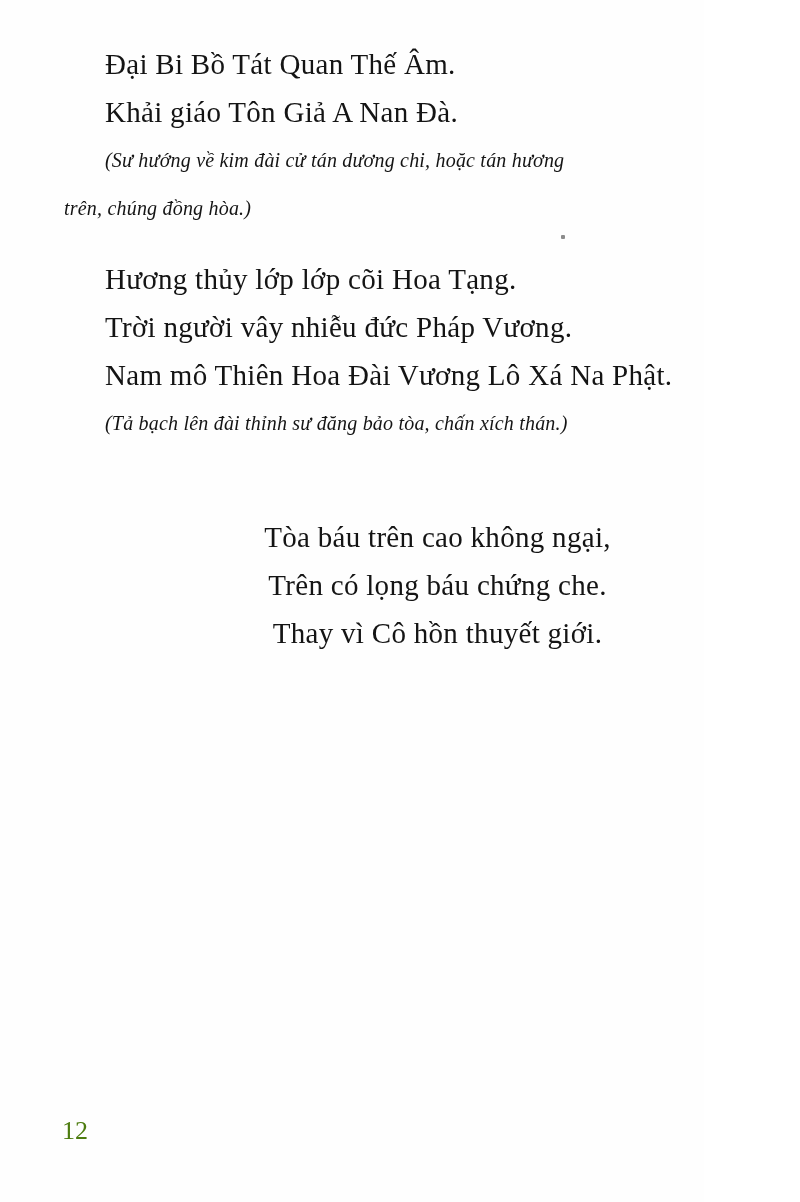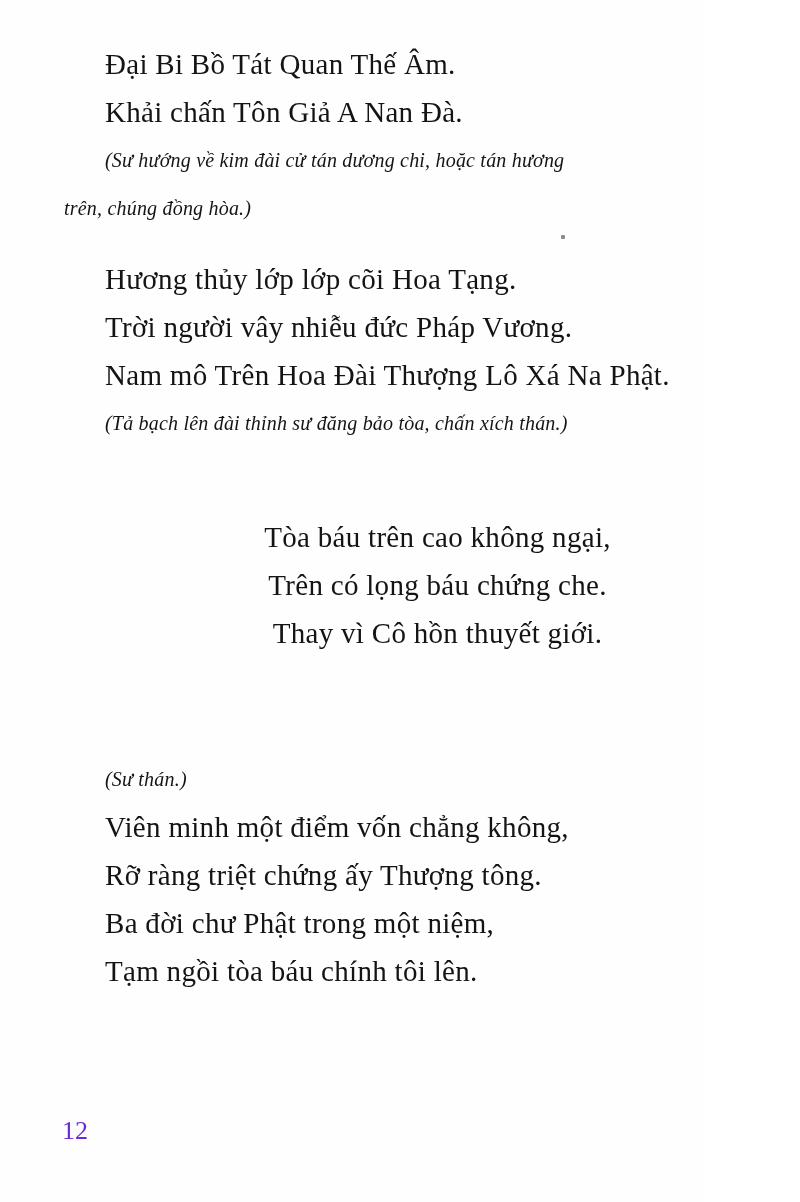--- a/index.html
+++ b/index.html
@@ -36,61 +36,54 @@
   .stage {
     font-style: italic;
     font-size: 20px;
     letter-spacing: 0.2px;
   }
   .page-number {
     position: absolute;
     left: 62px;
     top: 1116px;
     font-size: 26px;
-    color: #6d28d9;
+    color: #4d7c0f;
   }
   .speck {
     position: absolute;
     border-radius: 1px;
     background: #8c8c8c;
   }
   .speck-1 { left: 561px; top: 235px; width: 4px; height: 4px; }
   .speck-2 { left: 738px; top: 180px; width: 4px; height: 3px; opacity: 0.35; }
 </style>
 </head>
 <body>
 
 <div class="page">
 
   <section class="block block-1">
     <p class="line verse indent">Đại Bi Bồ Tát Quan Thế Âm.</p>
-    <p class="line verse indent">Khải chấn Tôn Giả A Nan Đà.</p>
+    <p class="line verse indent">Khải giáo Tôn Giả A Nan Đà.</p>
     <p class="line stage indent">(Sư hướng về kim đài cử tán dương chi, hoặc tán hương</p>
     <p class="line stage">trên, chúng đồng hòa.)</p>
   </section>
 
   <section class="block block-2">
     <p class="line verse indent">Hương thủy lớp lớp cõi Hoa Tạng.</p>
     <p class="line verse indent">Trời người vây nhiễu đức Pháp Vương.</p>
-    <p class="line verse indent">Nam mô Trên Hoa Đài Thượng Lô Xá Na Phật.</p>
+    <p class="line verse indent">Nam mô Thiên Hoa Đài Vương Lô Xá Na Phật.</p>
     <p class="line stage indent">(Tả bạch lên đài thỉnh sư đăng bảo tòa, chấn xích thán.)</p>
   </section>
 
   <section class="block block-3">
     <p class="line verse indent">Tòa báu trên cao không ngại,</p>
     <p class="line verse indent">Trên có lọng báu chứng che.</p>
     <p class="line verse indent">Thay vì Cô hồn thuyết giới.</p>
   </section>
 
-  <section class="block block-4">
-    <p class="line stage indent">(Sư thán.)</p>
-    <p class="line verse indent">Viên minh một điểm vốn chẳng không,</p>
-    <p class="line verse indent">Rỡ ràng triệt chứng ấy Thượng tông.</p>
-    <p class="line verse indent">Ba đời chư Phật trong một niệm,</p>
-    <p class="line verse indent">Tạm ngồi tòa báu chính tôi lên.</p>
-  </section>
 
   <div class="speck speck-1"></div>
   <div class="speck speck-2"></div>
 
   <div class="page-number">12</div>
 
 </div>
 
 </body></html>

